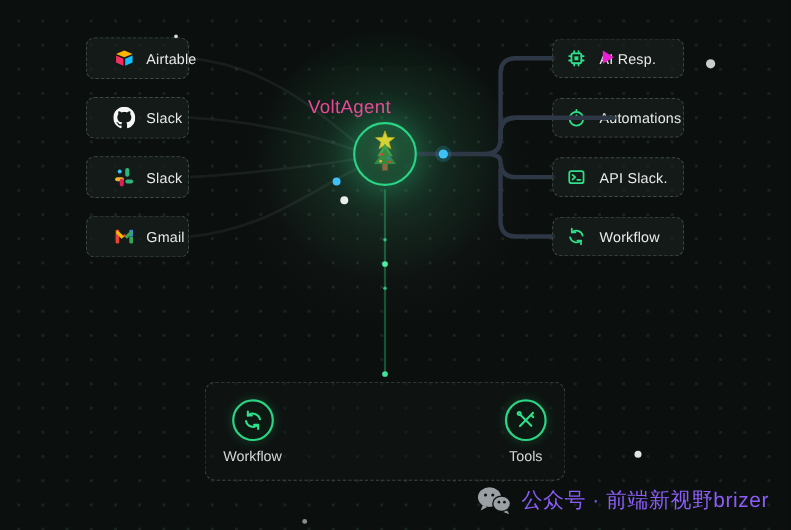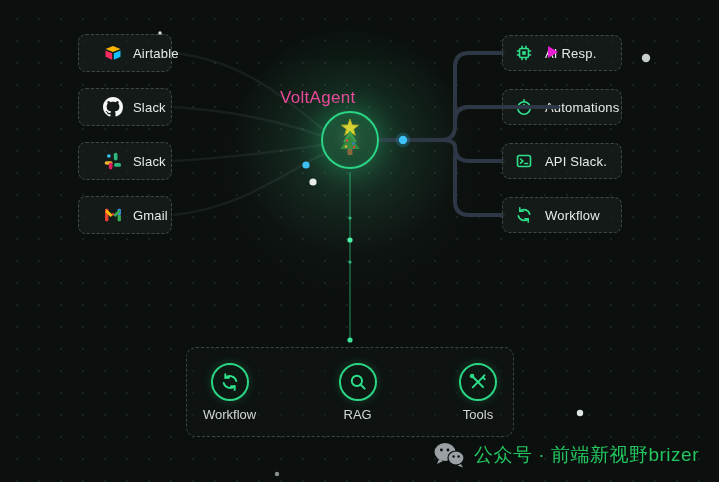--- a/index.html
+++ b/index.html
@@ -62,21 +62,21 @@
   .tool .ring{
     width:38px;height:38px;border-radius:50%;border:2px solid #2bd584;box-sizing:border-box;
     display:flex;align-items:center;justify-content:center;
     background:rgba(12,34,24,0.35);
     box-shadow:0 0 10px rgba(46,224,138,0.22);
   }
   .tool .tlbl{font-size:13px;color:#d3d8d6;white-space:nowrap;}
   
   .watermark{
     position:absolute;right:20px;bottom:14px;z-index:7;display:flex;align-items:center;gap:9px;
-    color:#22c55e;font-size:19px;letter-spacing:.5px;
+    color:#8b5cf6;font-size:19px;letter-spacing:.5px;
   }
   .watermark .wtxt{white-space:nowrap;}
 </style>
 </head>
 <body>
 
 <div class="glow"></div>
 <div class="glow2"></div>
 
 <svg class="layer lines" viewBox="0 0 719 482">
@@ -211,29 +211,20 @@
         <path d="M14.7 8.2A6 6 0 0 0 4.8 5.2"></path>
           <path d="M4.8 1.9v3.3h3.3"></path>
         <path d="M3.3 9.8a6 6 0 0 0 9.9 3"></path>
           <path d="M13.2 16.1v-3.3H9.9"></path>
       </svg>
     </span>
     <span class="tlbl">Workflow</span>
   </div>
   <div class="tool">
     <span class="ring">
-      <svg width="20" height="20" viewBox="0 0 18 18" stroke="#2ee08a" fill="none" stroke-width="1.7" stroke-linecap="round">
-        <circle cx="8" cy="8" r="4.6"></circle>
-          <path d="M11.5 11.5 15 15"></path>
-      </svg>
-    </span>
-    <span class="tlbl">RAG</span>
-  </div>
-  <div class="tool">
-    <span class="ring">
       <svg width="20" height="20" viewBox="0 0 18 18" stroke="#2ee08a" fill="none" stroke-width="1.7" stroke-linecap="round" stroke-linejoin="round">
         <path d="M4.2 13.8 13.2 4.8"></path>
         <path d="M13.2 4.8l1.7-1.9 M13.2 4.8l1.9 1.7"></path>
         <path d="M4.5 4.5l9 9"></path>
         <circle cx="3.6" cy="3.6" r="1.2"></circle>
       </svg>
     </span>
     <span class="tlbl">Tools</span>
   </div>
 </div>

